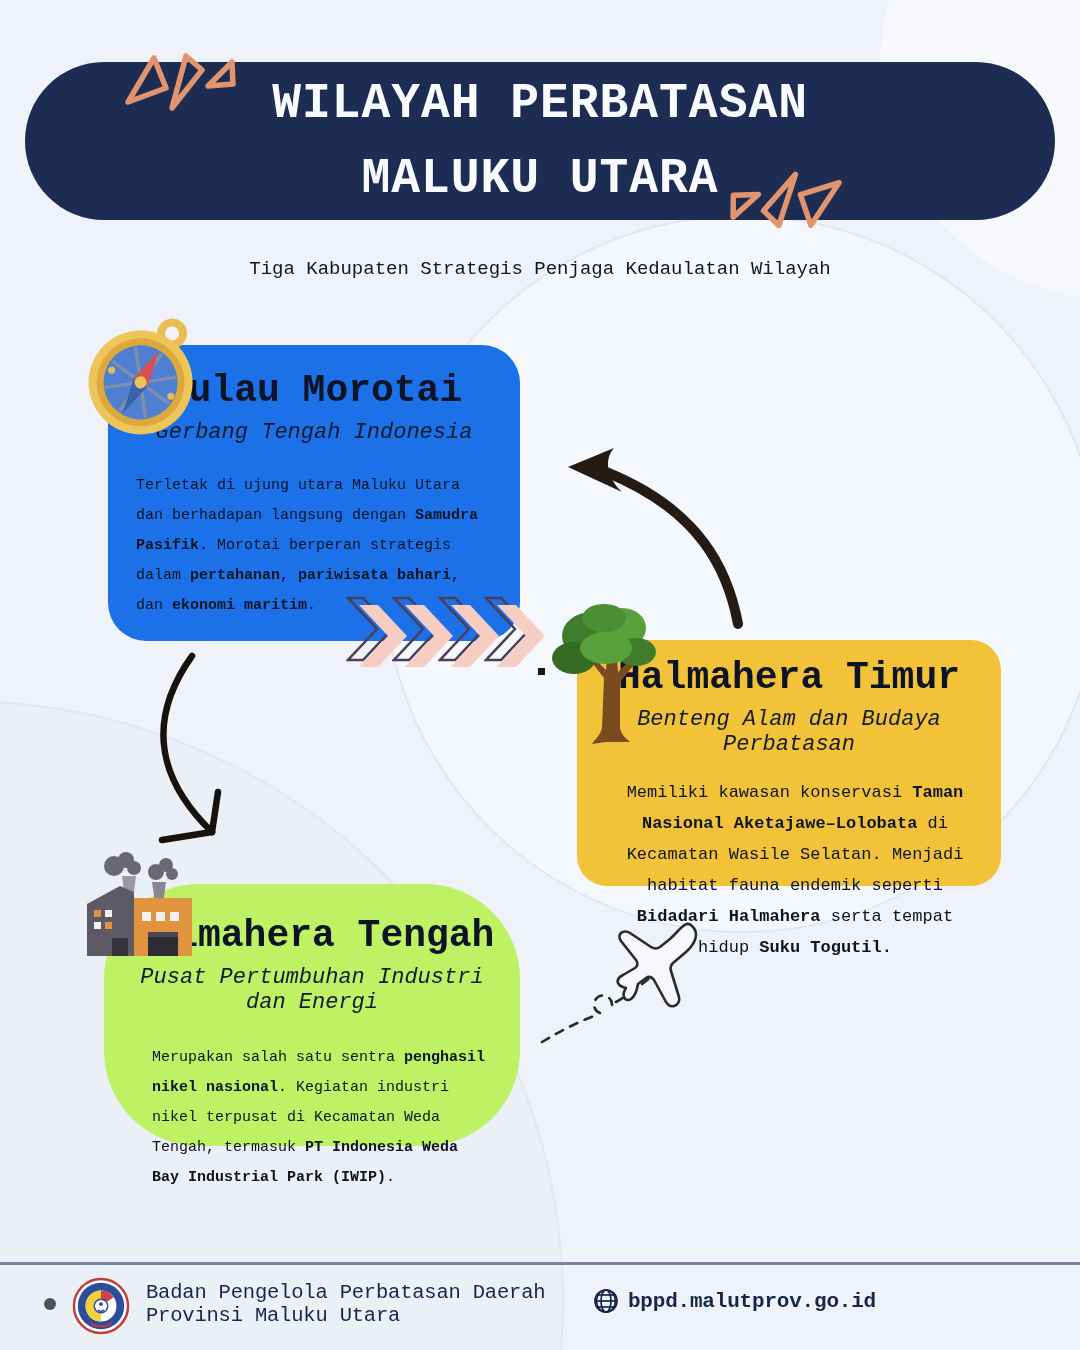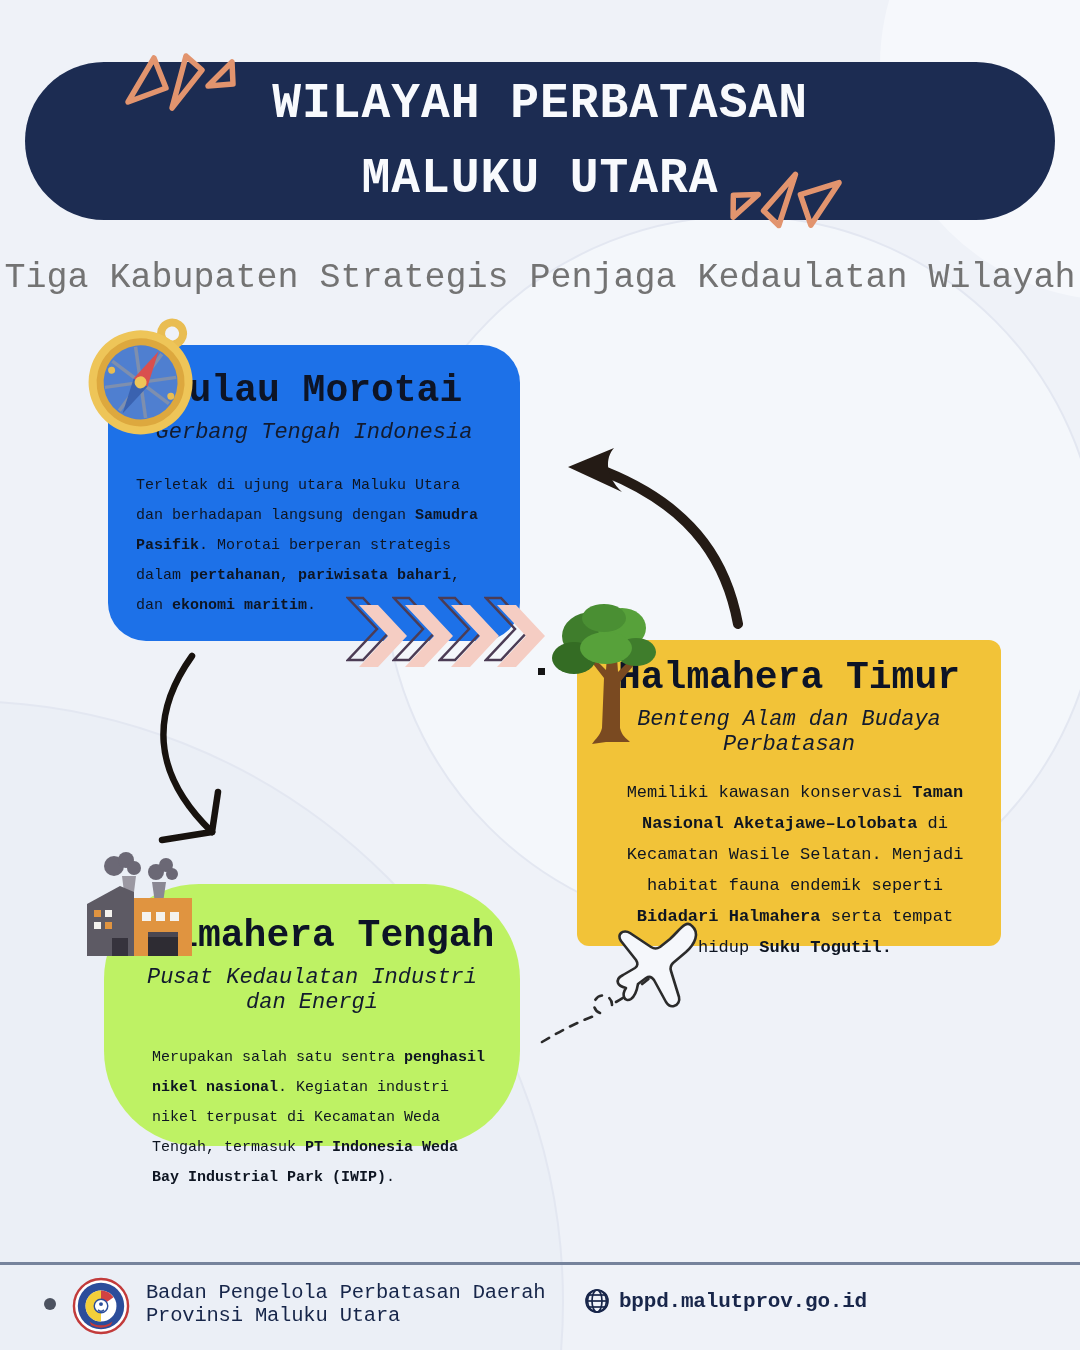--- a/index.html
+++ b/index.html
@@ -21,34 +21,34 @@
   .header-pill h1{
     margin:0;text-align:center;color:#f8fafd;font-weight:700;
     font-size:50px;line-height:75px;letter-spacing:1px;transform:scaleX(.96);
   }
   .spark{position:absolute;z-index:4;}
   .spark.tl{left:120px;top:46px;}
   .spark.br{left:730px;top:166px;transform:rotate(183deg);}
 
   .subtitle{
     position:absolute;left:0;top:258px;width:1080px;text-align:center;
-    font-size:35px;font-weight:500;color:#737373;z-index:2;margin:0;
+    font-size:19px;font-weight:500;color:#0f172a;z-index:2;margin:0;
   }
 
   
   .card{position:absolute;z-index:2;box-sizing:border-box;}
   .card h2{margin:0;text-align:center;font-size:38px;font-weight:700;color:#0d1426;}
   .card .tagline{margin:8px 0 0;text-align:center;font-size:22px;font-style:italic;font-weight:500;color:#131b2e;}
   .card .body{font-size:15px;line-height:30px;color:#0e1522;margin:0;}
   .card .body strong{font-weight:700;}
 
   .card.morotai{left:108px;top:345px;width:412px;height:296px;border-radius:38px;padding:24px 14px 0;}
   .card.morotai .body{padding:26px 12px 0 14px;}
 
-  .card.haltim{left:577px;top:640px;width:424px;height:306px;border-radius:12px;padding:16px 14px 0;}
+  .card.haltim{left:577px;top:640px;width:424px;height:246px;border-radius:30px;padding:16px 14px 0;}
   .card.haltim .body{padding:20px 4px 0 16px;line-height:31px;font-size:17px;text-align:center;}
 
   .card.halteng{left:104px;top:884px;width:416px;height:262px;border-radius:95px;padding:30px 20px 0;}
   .card.halteng .body{padding:28px 10px 0 28px;}
 
   .icon-abs{position:absolute;z-index:5;}
   .compass{left:86px;top:318px;}
   .tree{left:548px;top:600px;}
   .factory{left:82px;top:850px;}
   .plane{left:536px;top:914px;z-index:2;}
@@ -59,21 +59,21 @@
   .chevrons svg{margin-right:-20px;}
 
   .dot-accent{position:absolute;left:538px;top:668px;width:7px;height:7px;background:#141414;z-index:2;}
 
   
   .footer-divider{position:absolute;left:0;top:1262px;width:1080px;height:3px;background:#76839c;z-index:2;}
   .footer{position:absolute;left:0;top:1265px;width:904px;height:85px;z-index:3;}
   .footer-bullet{position:absolute;left:44px;top:33px;width:12px;height:12px;border-radius:50%;background:#4c5260;}
   .footer-logo{position:absolute;left:72px;top:12px;}
   .org{position:absolute;left:146px;top:16px;color:#17264a;font-size:20.5px;line-height:23px;font-weight:500;letter-spacing:-0.2px;}
-  .website{position:absolute;right:37px;top:23px;display:flex;align-items:center;gap:9px;color:#18264a;}
+  .website{position:absolute;right:28px;top:23px;display:flex;align-items:center;gap:9px;color:#18264a;}
   .website span{font-size:21px;font-weight:700;letter-spacing:-0.2px;}
 </style>
 </head>
 <body>
 
 <div class="canvas">
 
   <div class="bg-circle corner"></div>
   <div class="bg-circle tr"></div>
   <div class="bg-circle bl"></div>
@@ -171,21 +171,21 @@
   <svg class="icon-abs arrow-left" width="112" height="200" viewBox="0 0 112 200">
     <g fill="none" stroke="#17120e" stroke-width="6.5" stroke-linecap="round">
       <path d="M46,6 C6,62 4,122 66,182"></path>
       <path d="M66,182 L72,142"></path>
       <path d="M66,182 L16,190"></path>
     </g>
   </svg>
 
   <section class="card halteng" style="background: #bef264;">
     <h2>Halmahera Tengah</h2>
-    <p class="tagline">Pusat Kedaulatan Industri dan Energi</p>
+    <p class="tagline">Pusat Pertumbuhan Industri dan Energi</p>
     <p class="body">Merupakan salah satu sentra <strong>penghasil nikel nasional</strong>. Kegiatan industri nikel terpusat di Kecamatan Weda Tengah,  termasuk <strong>PT Indonesia Weda Bay Industrial Park (IWIP)</strong>.</p>
   </section>
   <svg class="icon-abs factory" width="120" height="110" viewBox="0 0 120 110">
     <g fill="#6b6875">
       <circle cx="32" cy="16" r="10"></circle>
         <circle cx="44" cy="10" r="8"></circle>
         <circle cx="52" cy="18" r="7"></circle>
       <circle cx="74" cy="22" r="8"></circle>
         <circle cx="84" cy="15" r="7"></circle>
         <circle cx="90" cy="24" r="6"></circle>

